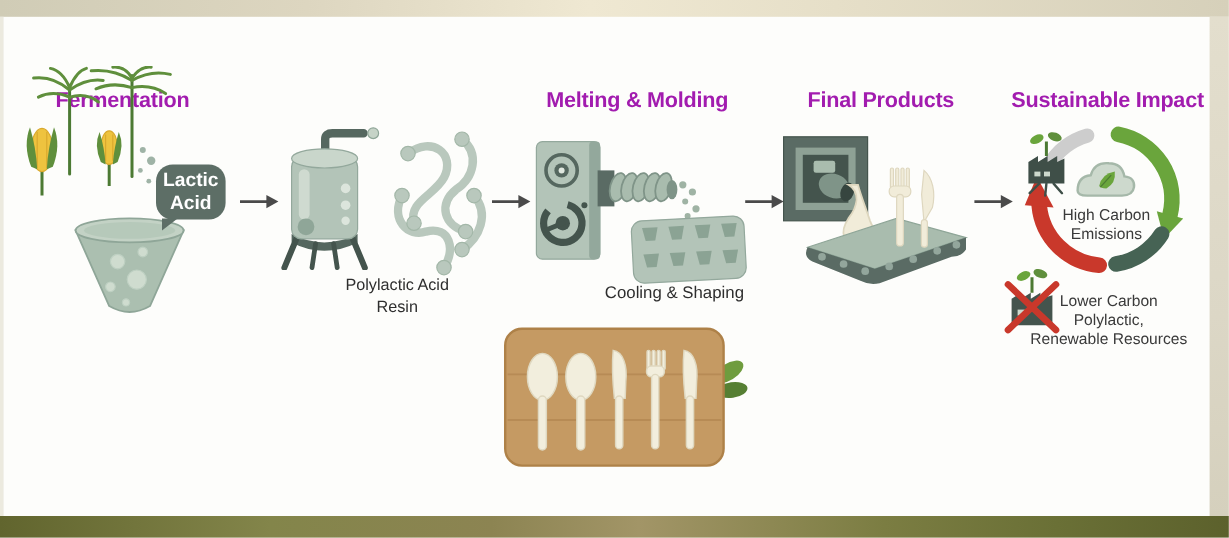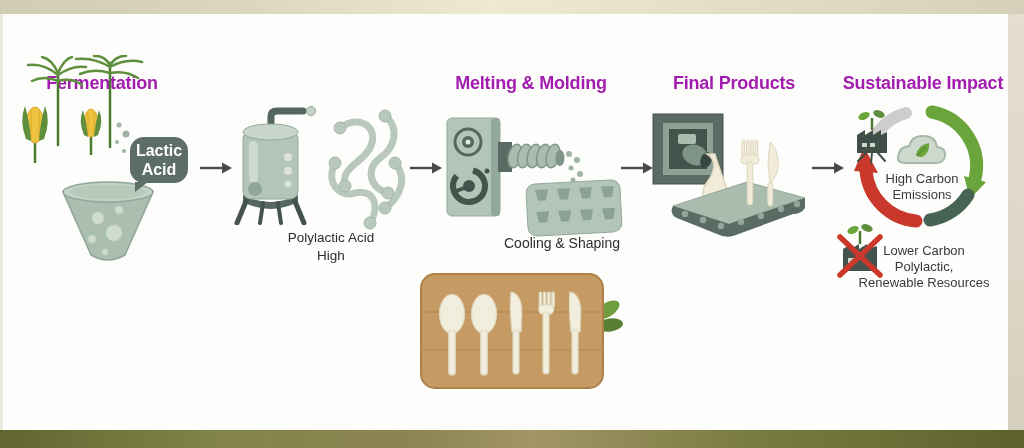--- a/index.html
+++ b/index.html
@@ -150,21 +150,21 @@
         <circle cx="25" cy="78" r="6"></circle>
         <circle cx="65" cy="8" r="6"></circle>
       <circle cx="68" cy="85" r="6"></circle>
         <circle cx="15" cy="55" r="6"></circle>
         <circle cx="50" cy="115" r="6"></circle>
       <circle cx="75" cy="55" r="6"></circle>
         <circle cx="65" cy="100" r="6"></circle>
     </g>
   </svg>
   <div class="abs caption pre" style="left:331px;top:229px">Polylactic Acid
-High</div>
+Resin</div>
 
   <svg class="abs" style="left:443px;top:110px" width="185" height="128" viewBox="0 0 185 128">
     <g>
       <rect x="4" y="8" width="53" height="98" rx="5" fill="#b3c4b8" stroke="#93a89c"></rect>
       <rect x="48" y="8" width="9" height="98" rx="3" fill="#93a89c"></rect>
       <circle cx="25" cy="32" r="13" fill="none" stroke="#55675f" stroke-width="3"></circle>
       <circle cx="25" cy="32" r="6" fill="#55675f"></circle>
         <circle cx="25" cy="32" r="2.5" fill="#dfe7df"></circle>
       <circle cx="26" cy="76" r="16" fill="none" stroke="#44544d" stroke-width="6" stroke-dasharray="72 18" transform="rotate(-40 26 76)"></circle>
       <circle cx="26" cy="76" r="6" fill="#44544d"></circle>

